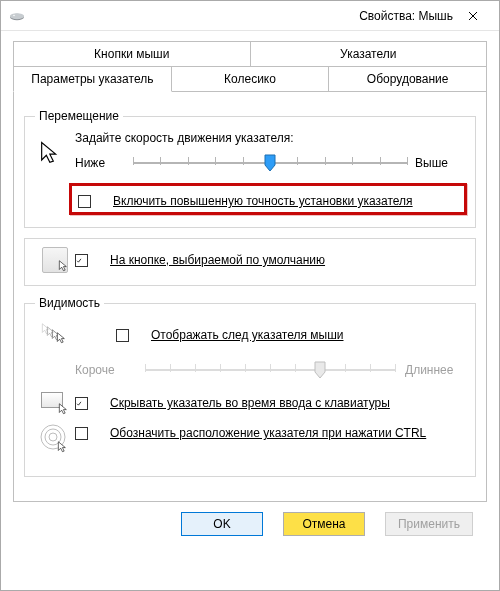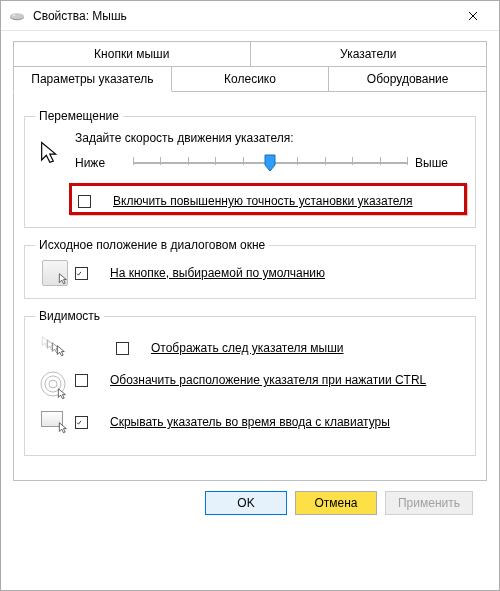--- a/index.html
+++ b/index.html
@@ -12,21 +12,21 @@
     height: 591px;
     overflow: hidden;
     color: #000;
   }
   .window { border: 1px solid #aaa; width: 500px; height: 591px; background: #fff; }
   .titlebar {
     display: flex; align-items: center; height: 30px;
     padding: 0 6px 0 8px; border-bottom: 1px solid #e5e5e5;
   }
   .titlebar .sys-icon { width: 16px; height: 10px; margin-right: 8px; }
-  .titlebar .title { flex: 1; font-size: 12px; }
+  .titlebar .title { flex: 1; font-size: 12px; text-align: right; }
   .titlebar .close { width: 40px; height: 28px; display:flex; align-items:center; justify-content:center; }
   .titlebar .close svg { width: 10px; height: 10px; }
   .client { padding: 10px 12px 12px 12px; }
   .tabs-row { display: flex; }
   .tabs-row.shift { margin-top: -1px; }
   .tab {
     flex: 1; text-align: center; padding: 5px 4px 5px 4px;
     border: 1px solid #bfbfbf; background: #fff; font-size: 12px;
     position: relative;
   }
@@ -81,21 +81,21 @@
   .icon-cell { width: 40px; flex:0 0 40px; display:flex; align-items:center; justify-content:center; }
   .grey-box {
     width:26px; height:26px; background:linear-gradient(#f6f6f6,#e3e3e3);
     border:1px solid #bdbdbd; border-radius:2px; position:relative;
   }
   .grey-box .mini-cursor { position:absolute; right:-4px; bottom:-4px; }
   .visibility-row { display:flex; align-items:center; margin: 4px 0 10px 0; }
   .vis-slider-row { display:flex; align-items:center; margin: 0 0 10px 40px; gap:10px; }
   .vis-end { color:#a0a0a0; width:60px; font-size:12px; }
   .footer {
-    display:flex; justify-content:flex-end; gap:8px; padding: 10px 14px 12px 0;
+    display:flex; justify-content:flex-end; gap:20px; padding: 10px 14px 12px 0;
   }
   .btn {
     min-width: 82px; padding: 4px 12px; background:#fde047; border:1px solid #adadad;
     font: inherit; text-align:center;
   }
   .btn.default { border:1px solid #0078d7; background:#e5f1fb; }
   .btn.disabled { color:#a0a0a0; border-color:#cfcfcf; background:#efefef; }
   .multi-cursor { position:relative; width:30px; height:26px; }
   .multi-cursor svg { position:absolute; }
 </style>
@@ -171,21 +171,20 @@
         </div>
         <div class="highlight-box">
           <div class="checkbox-row">
             <div class="checkbox"></div>
             <span class="check-label"><span class="u">Включить повышенную точность установки указателя</span></span>
           </div>
         </div>
       </fieldset>
 
       <fieldset class="group">
-        <legend>Исходное положение в диалоговом окне</legend>
         <div class="row">
           <div class="icon-cell">
             <div class="grey-box">
               <span class="mini-cursor">
                 <svg width="14" height="14" viewBox="0 0 24 24">
                     <path d="M4 3 L4 18 L8 14 L11 20 L14 19 L11 13 L16 13 Z" fill="#fff" stroke="#000" stroke-width="1"></path>
                   </svg>
               </span>
             </div>
           </div>
@@ -216,20 +215,64 @@
                   <path d="M4 3 L4 18 L8 14 L11 20 L14 19 L11 13 L16 13 Z" fill="#fff" stroke="#000"></path>
                 </svg>
               <svg style="left:15px;top:9px" width="14" height="14" viewBox="0 0 24 24">
                   <path d="M4 3 L4 18 L8 14 L11 20 L14 19 L11 13 L16 13 Z" fill="#fff" stroke="#000"></path>
                 </svg>
             </div>
           </div>
           <div class="checkbox-row" style="margin-top:0;padding-left:41px;">
             <div class="checkbox"></div>
             <span><span class="u">Отображать след указателя мыши</span></span>
+          </div>
+        </div>
+        <div class="vis-slider-row">
+          <div class="vis-end">Короче</div>
+          <div class="slider disabled" id="trail-slider">
+            <div class="track"></div>
+            <div class="ticks">
+                <div class="tick" style="left: 0%;"></div>
+                <div class="tick" style="left: 10%;"></div>
+                <div class="tick" style="left: 20%;"></div>
+                <div class="tick" style="left: 30%;"></div>
+                <div class="tick" style="left: 40%;"></div>
+                <div class="tick" style="left: 50%;"></div>
+                <div class="tick" style="left: 60%;"></div>
+                <div class="tick" style="left: 70%;"></div>
+                <div class="tick" style="left: 80%;"></div>
+                <div class="tick" style="left: 90%;"></div>
+                <div class="tick" style="left: 100%;"></div>
+              </div>
+            <div class="thumb" style="left: 70%;">
+              <svg viewBox="0 0 12 18">
+                  <path d="M1 1 H11 V11 L6 17 L1 11 Z" fill="#e9e9e9" stroke="#bfbfbf"></path>
+                </svg>
+            </div>
+          </div>
+          <div class="vis-end">Длиннее</div>
+        </div>
+
+        <div class="visibility-row">
+          <div class="icon-cell">
+            <div style="position:relative;width:28px;height:22px;">
+              <div style="position:absolute;left:0;top:0;width:22px;height:16px;border:1px solid #9a9a9a;background:linear-gradient(#fff,#e8e8e8);"></div>
+              <svg style="position:absolute;right:-2px;bottom:-2px" width="14" height="14" viewBox="0 0 24 24">
+                  <path d="M4 3 L4 18 L8 14 L11 20 L14 19 L11 13 L16 13 Z" fill="#fff" stroke="#000"></path>
+                </svg>
+            </div>
+          </div>
+          <div class="checkbox-row" style="margin-top:0;">
+            <div class="checkbox checked">
+              <svg viewBox="0 0 11 11">
+                  <path d="M2 6 L4.5 8.5 L9 2.5" stroke="#000" stroke-width="1.4" fill="none"></path>
+                </svg>
+            </div>
+            <span><span class="u">Скрывать указатель во время ввода с клавиатуры</span></span>
           </div>
         </div>
 
         <div class="visibility-row" style="align-items:flex-start;">
           <div class="icon-cell">
             <div style="position:relative;width:30px;height:30px;">
               <svg width="30" height="30" viewBox="0 0 30 30">
                 <circle cx="13" cy="13" r="12" fill="none" stroke="#bdbdbd" stroke-width="1"></circle>
                 <circle cx="13" cy="13" r="8" fill="none" stroke="#bdbdbd" stroke-width="1"></circle>
                 <circle cx="13" cy="13" r="4" fill="none" stroke="#bdbdbd" stroke-width="1"></circle>
@@ -237,39 +280,20 @@
               <svg style="position:absolute;right:0;bottom:0" width="14" height="14" viewBox="0 0 24 24">
                   <path d="M4 3 L4 18 L8 14 L11 20 L14 19 L11 13 L16 13 Z" fill="#fff" stroke="#000"></path>
                 </svg>
             </div>
           </div>
           <div class="checkbox-row" style="margin-top:2px;">
             <div class="checkbox"></div>
             <span style="max-width:330px;"><span class="u">Обозначить расположение указателя при нажатии CTRL</span></span>
           </div>
         </div>
-
-        <div class="visibility-row">
-          <div class="icon-cell">
-            <div style="position:relative;width:28px;height:22px;">
-              <div style="position:absolute;left:0;top:0;width:22px;height:16px;border:1px solid #9a9a9a;background:linear-gradient(#fff,#e8e8e8);"></div>
-              <svg style="position:absolute;right:-2px;bottom:-2px" width="14" height="14" viewBox="0 0 24 24">
-                  <path d="M4 3 L4 18 L8 14 L11 20 L14 19 L11 13 L16 13 Z" fill="#fff" stroke="#000"></path>
-                </svg>
-            </div>
-          </div>
-          <div class="checkbox-row" style="margin-top:0;">
-            <div class="checkbox checked">
-              <svg viewBox="0 0 11 11">
-                  <path d="M2 6 L4.5 8.5 L9 2.5" stroke="#000" stroke-width="1.4" fill="none"></path>
-                </svg>
-            </div>
-            <span><span class="u">Скрывать указатель во время ввода с клавиатуры</span></span>
-          </div>
-        </div>
       </fieldset>
 
     </div>
 
     <div class="footer">
       <div class="btn default">OK</div>
       <div class="btn">Отмена</div>
       <div class="btn disabled">Применить</div>
     </div>
   </div>

